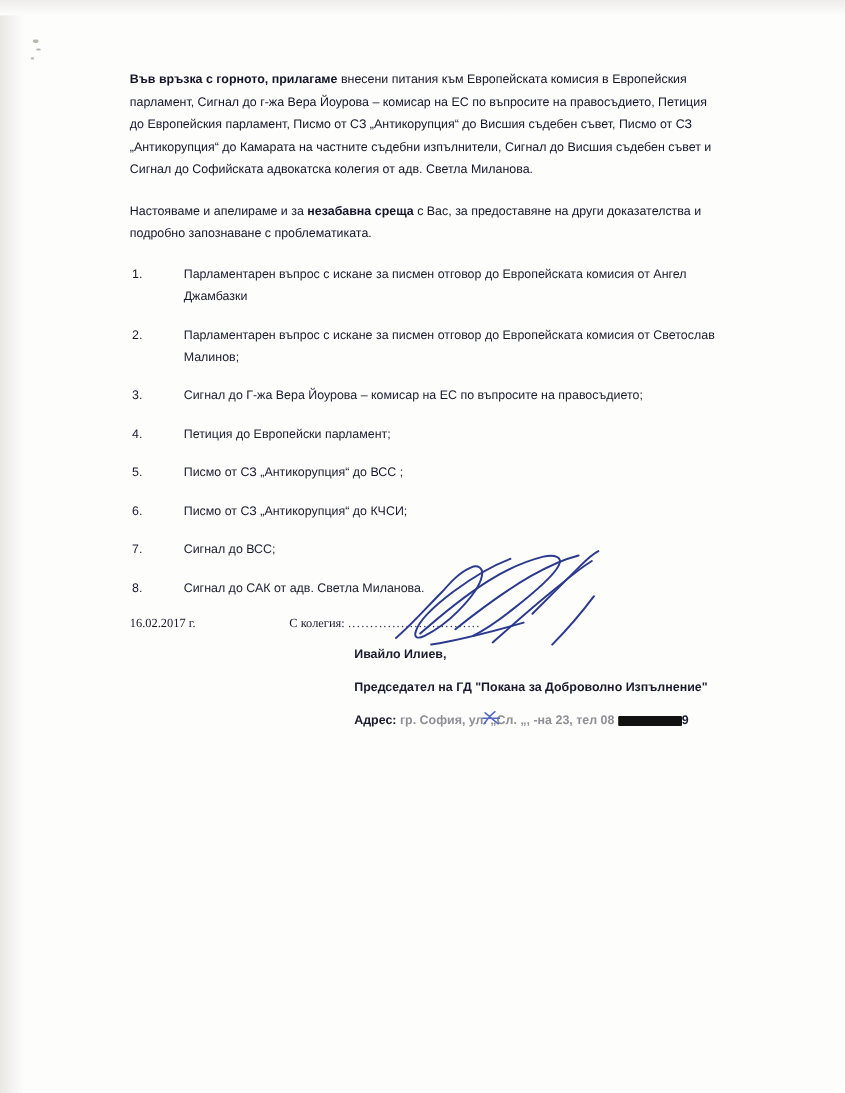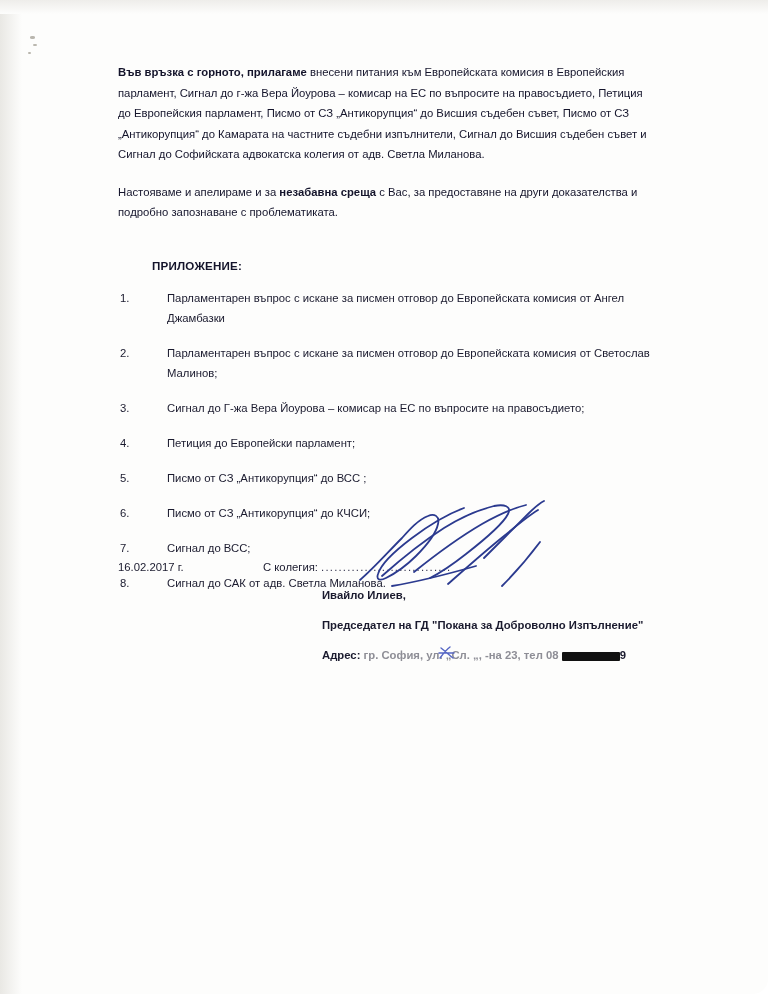--- a/index.html
+++ b/index.html
@@ -81,20 +81,21 @@
     position: absolute;
     left: 118px;
     top: 558px;
     width: 540px;
     font-size: 11.3px;
     line-height: 19px;
   }
   .sig-row {
     display: flex;
     align-items: flex-start;
+    font-family: Liberation Serif, serif;
   }
   .sig-date { width: 145px; }
   .sig-city { margin-top: 22px; margin-left: 25px; }
   .sig-regards { white-space: nowrap; }
   .dots { letter-spacing: 1.2px; color: #33334d; }
   .sig-right {
     position: absolute;
     left: 204px;
     top: 28px;
     width: 360px;
@@ -141,21 +142,20 @@
   <div class="doc-body">
 
     <p class="para">
       <span class="b">Във връзка с горното, прилагаме</span><span> внесени питания към Европейската комисия в Европейския парламент, Сигнал до г-жа Вера Йоурова – комисар на ЕС по въпросите на правосъдието, Петиция до Европейския парламент, Писмо от СЗ „Антикорупция“ до Висшия съдебен съвет, Писмо от СЗ „Антикорупция“ до Камарата на частните съдебни изпълнители, Сигнал до Висшия съдебен съвет и Сигнал до Софийската адвокатска колегия от адв. Светла Миланова.</span>
     </p>
 
     <p class="para">
       <span>Настояваме и апелираме и за </span><span class="b">незабавна среща</span><span> с Вас, за предоставяне на други доказателства и подробно запознаване с проблематиката.</span>
     </p>
 
-    <div class="annex-title">ПРИЛОЖЕНИЕ:</div>
 
     <ul class="annex-list">
       <li class="annex-item">
         <span class="annex-num">1.</span>
         <span class="annex-text">Парламентарен въпрос с искане за писмен отговор до Европейската комисия от Ангел Джамбазки</span>
       </li>
       <li class="annex-item">
         <span class="annex-num">2.</span>
         <span class="annex-text">Парламентарен въпрос с искане за писмен отговор до Европейската комисия от Светослав Малинов;</span>
       </li>

